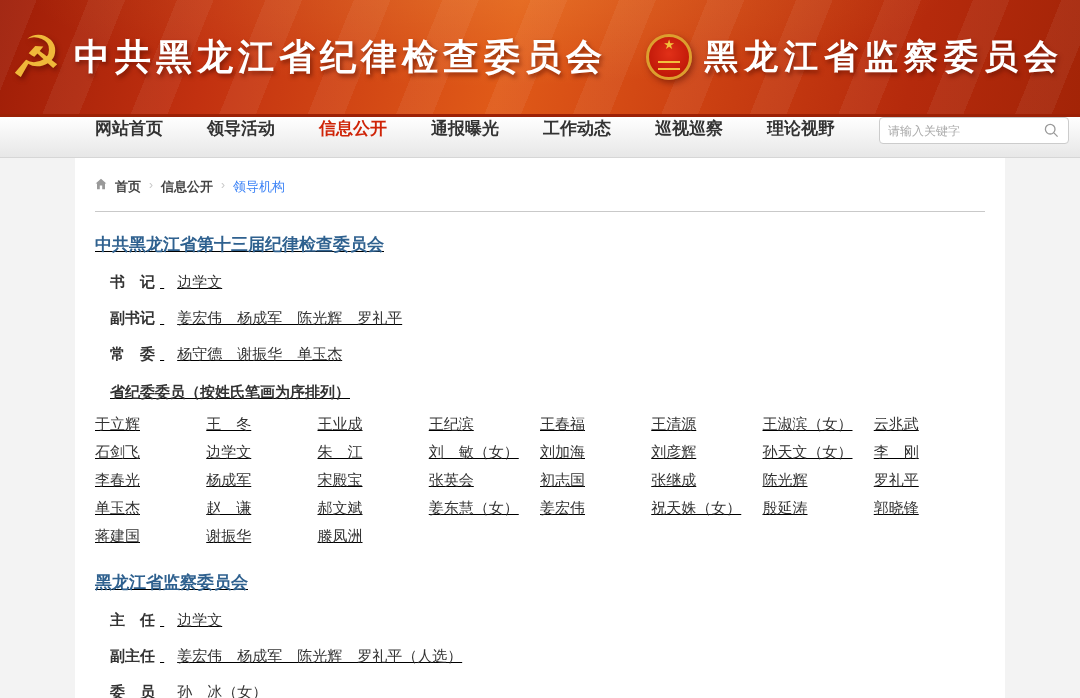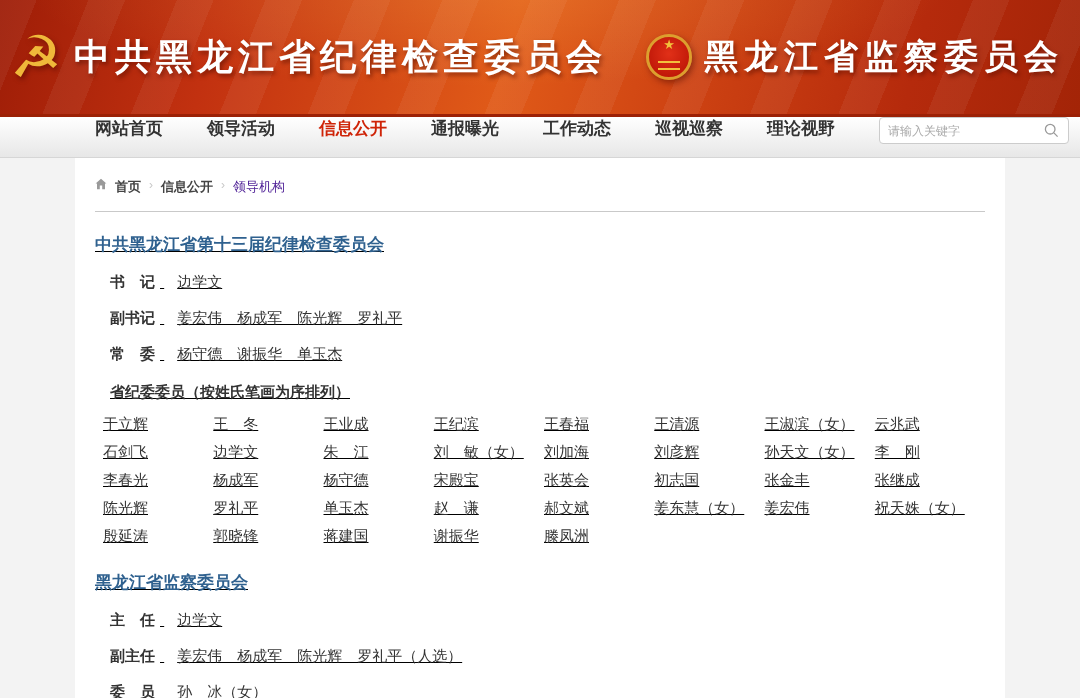--- a/index.html
+++ b/index.html
@@ -41,33 +41,33 @@
   .search-input { flex:1; min-width:0; border:none; outline:none; background:transparent;
     font-size:12px; color:#333; font-family:inherit; }
   .search-input::placeholder { color:#aaa; }
   .search-icon { flex:none; cursor:pointer; }
 
   
   .content { width:930px; min-height:537px; margin:0 auto; background:#fff; padding:20px 20px 30px; }
 
   .breadcrumb { display:flex; align-items:flex-start; gap:8px; font-size:13px; }
   .crumb.strong { color:#444; font-weight:bold; cursor:pointer; }
-  .crumb.current { color:#4c1d95; }
+  .crumb.current { color:#3b82f6; }
   .sep { color:#c8c8c8; font-size:12px; }
   .home-icon { display:inline-block; }
 
   .divider { border:none; border-top:1px solid #c9c9c9; margin:15px 0 8px; }
 
   .section-title { font-size:17px; font-weight:bold; color:#2f618f; margin:21px 0 4px; }
   .info-row { margin:16px 0; padding-left:15px; font-size:15px; color:#333; line-height:20px; }
   .info-label { display:inline-block; min-width:50px; font-weight:bold; white-space:pre; }
   .info-value { margin-left:13px; white-space:pre-wrap; }
   .members-heading { margin:19px 0 8px; padding-left:15px; font-size:15px; font-weight:bold; color:#333; }
   .members-heading:empty { display:none; margin:0; padding:0; }
-  .members-grid { display:grid; grid-template-columns:repeat(8,1fr); margin-left:8px; }
+  .members-grid { display:grid; grid-template-columns:repeat(8,1fr); }
   .member { font-size:15px; color:#333; line-height:28px; white-space:nowrap; }
   .section-block { margin-bottom:4px;text-decoration:underline; }
 </style>
 </head>
 <body>
 
 <div class="banner">
   <div class="banner-group">
     <span class="party-emblem">☭</span>
     <span class="banner-title">中共黑龙江省纪律检查委员会</span>
@@ -164,29 +164,27 @@
         <span class="member">刘彦辉</span>
 
         <span class="member">孙天文（女）</span>
 
         <span class="member">李　刚</span>
 
         <span class="member">李春光</span>
 
         <span class="member">杨成军</span>
 
-        <span class="member">杨守德</span>
 
         <span class="member">宋殿宝</span>
 
         <span class="member">张英会</span>
 
         <span class="member">初志国</span>
 
-        <span class="member">张金丰</span>
 
         <span class="member">张继成</span>
 
         <span class="member">陈光辉</span>
 
         <span class="member">罗礼平</span>
 
 
         <span class="member">单玉杰</span>
 

